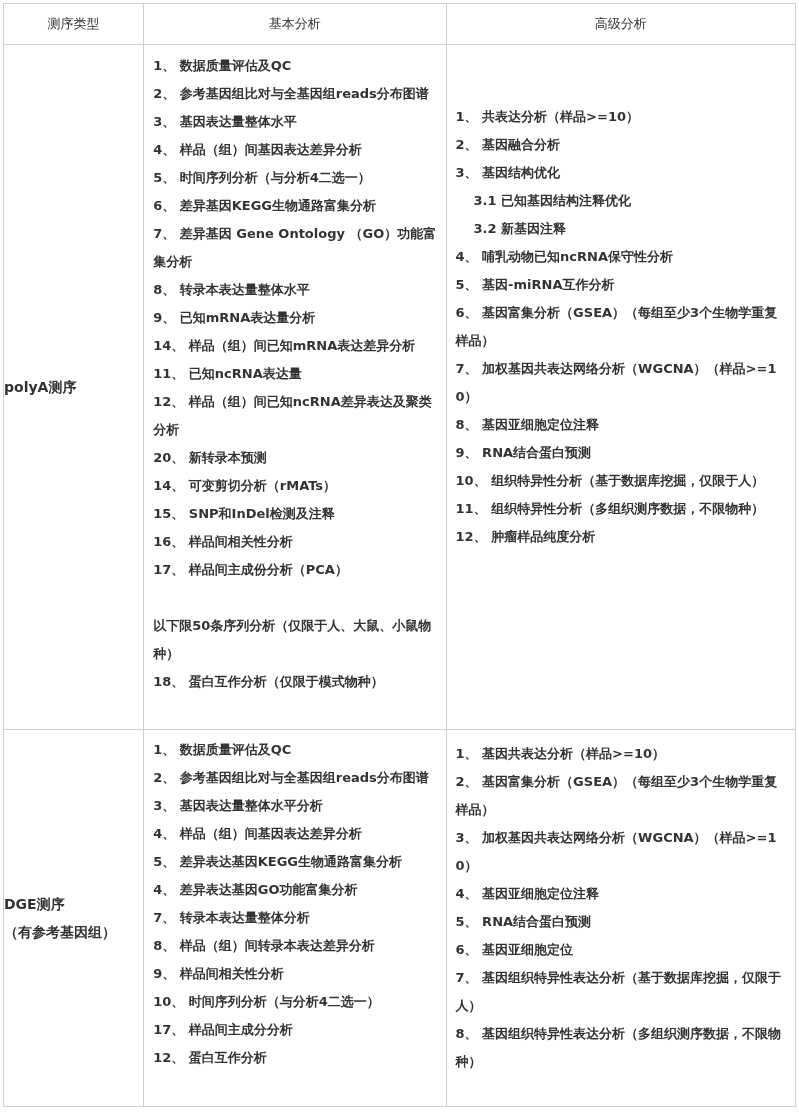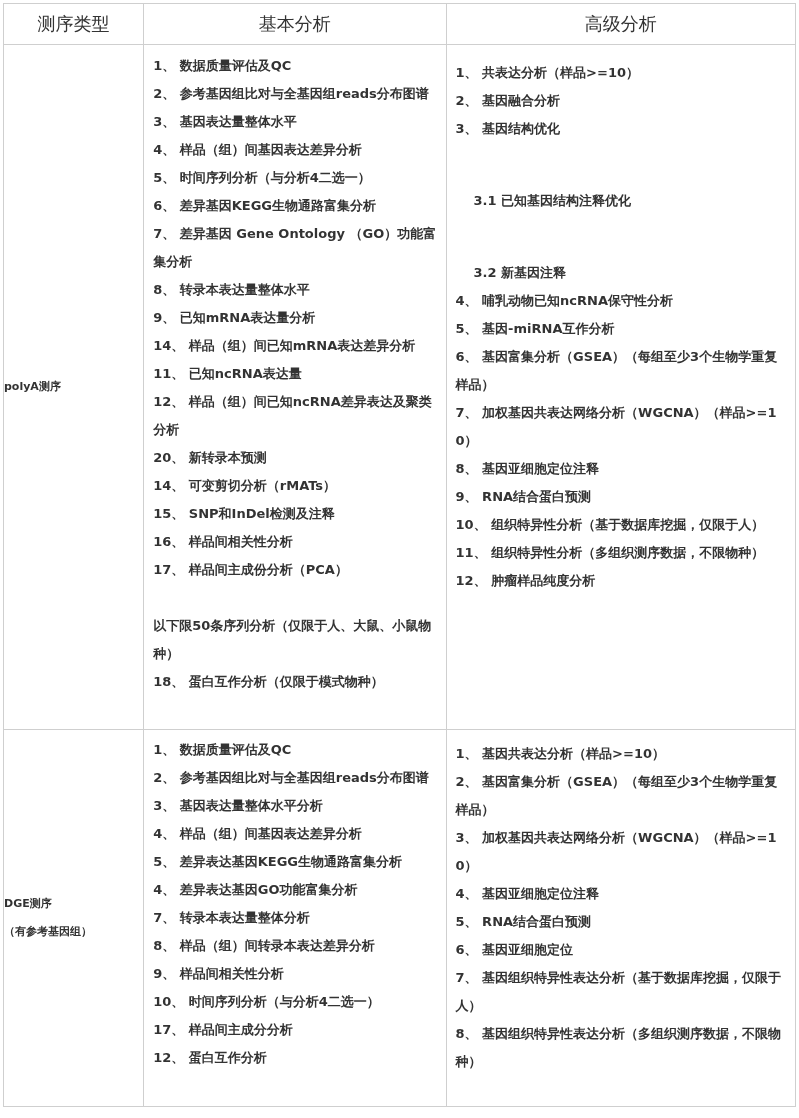--- a/index.html
+++ b/index.html
@@ -1,31 +1,31 @@
 <!DOCTYPE html>
 <html><head>
 <meta charset="utf-8">
 <style>
   html, body { margin: 0; padding: 0; background: #ffffff; }
   body { width: 799px; height: 1118px; position: relative; overflow: hidden;
          font-family: "DejaVu Sans", "Liberation Sans", sans-serif; color: #333333; }
   table.seq { position: absolute; left: 3px; top: 3px; width: 793px;
               border-collapse: collapse; table-layout: fixed; }
   table.seq td, table.seq th { border: 1px solid #cfcfcf; padding: 0; }
-  th { height: 40px; font-weight: normal; font-size: 18px; text-align: center; vertical-align: middle; }
+  th { height: 40px; font-weight: normal; font-size: 13px; text-align: center; vertical-align: middle; }
   .c1 { width: 140px; } .c2 { width: 302px; } .c3 { width: 349px; }
-  td.type { font-size: 11px; vertical-align: middle; padding-left: 10px; line-height: 28px; }
+  td.type { font-size: 14px; vertical-align: middle; padding-left: 10px; line-height: 28px; }
   td.list { vertical-align: top; font-size: 13px; line-height: 28px; }
   td.mid { vertical-align: middle; border-radius: 8px; }
   .row-polya td.list.basic { padding: 7px 6px 6px 9px; }
   .row-polya td.list.adv { padding: 0 6px 0 9px; }
   .row-dge td.list.basic { padding: 6px 6px 6px 9px; }
   .row-dge td.list.adv { padding: 0 6px 0 9px; margin-left: 15px; }
   .item { display: block; word-break: break-all; font-weight: bold; }
-  .item.sub { padding-left: 18px; margin-top: 44px; }
+  .item.sub { padding-left: 18px; }
   .gap { display: block; height: 28px; }
   .row-polya { height: 685px; }
   .row-dge { height: 377px; }
 </style>
 </head>
 <body>
 
 <table class="seq">
   <colgroup>
       <col class="c1">

